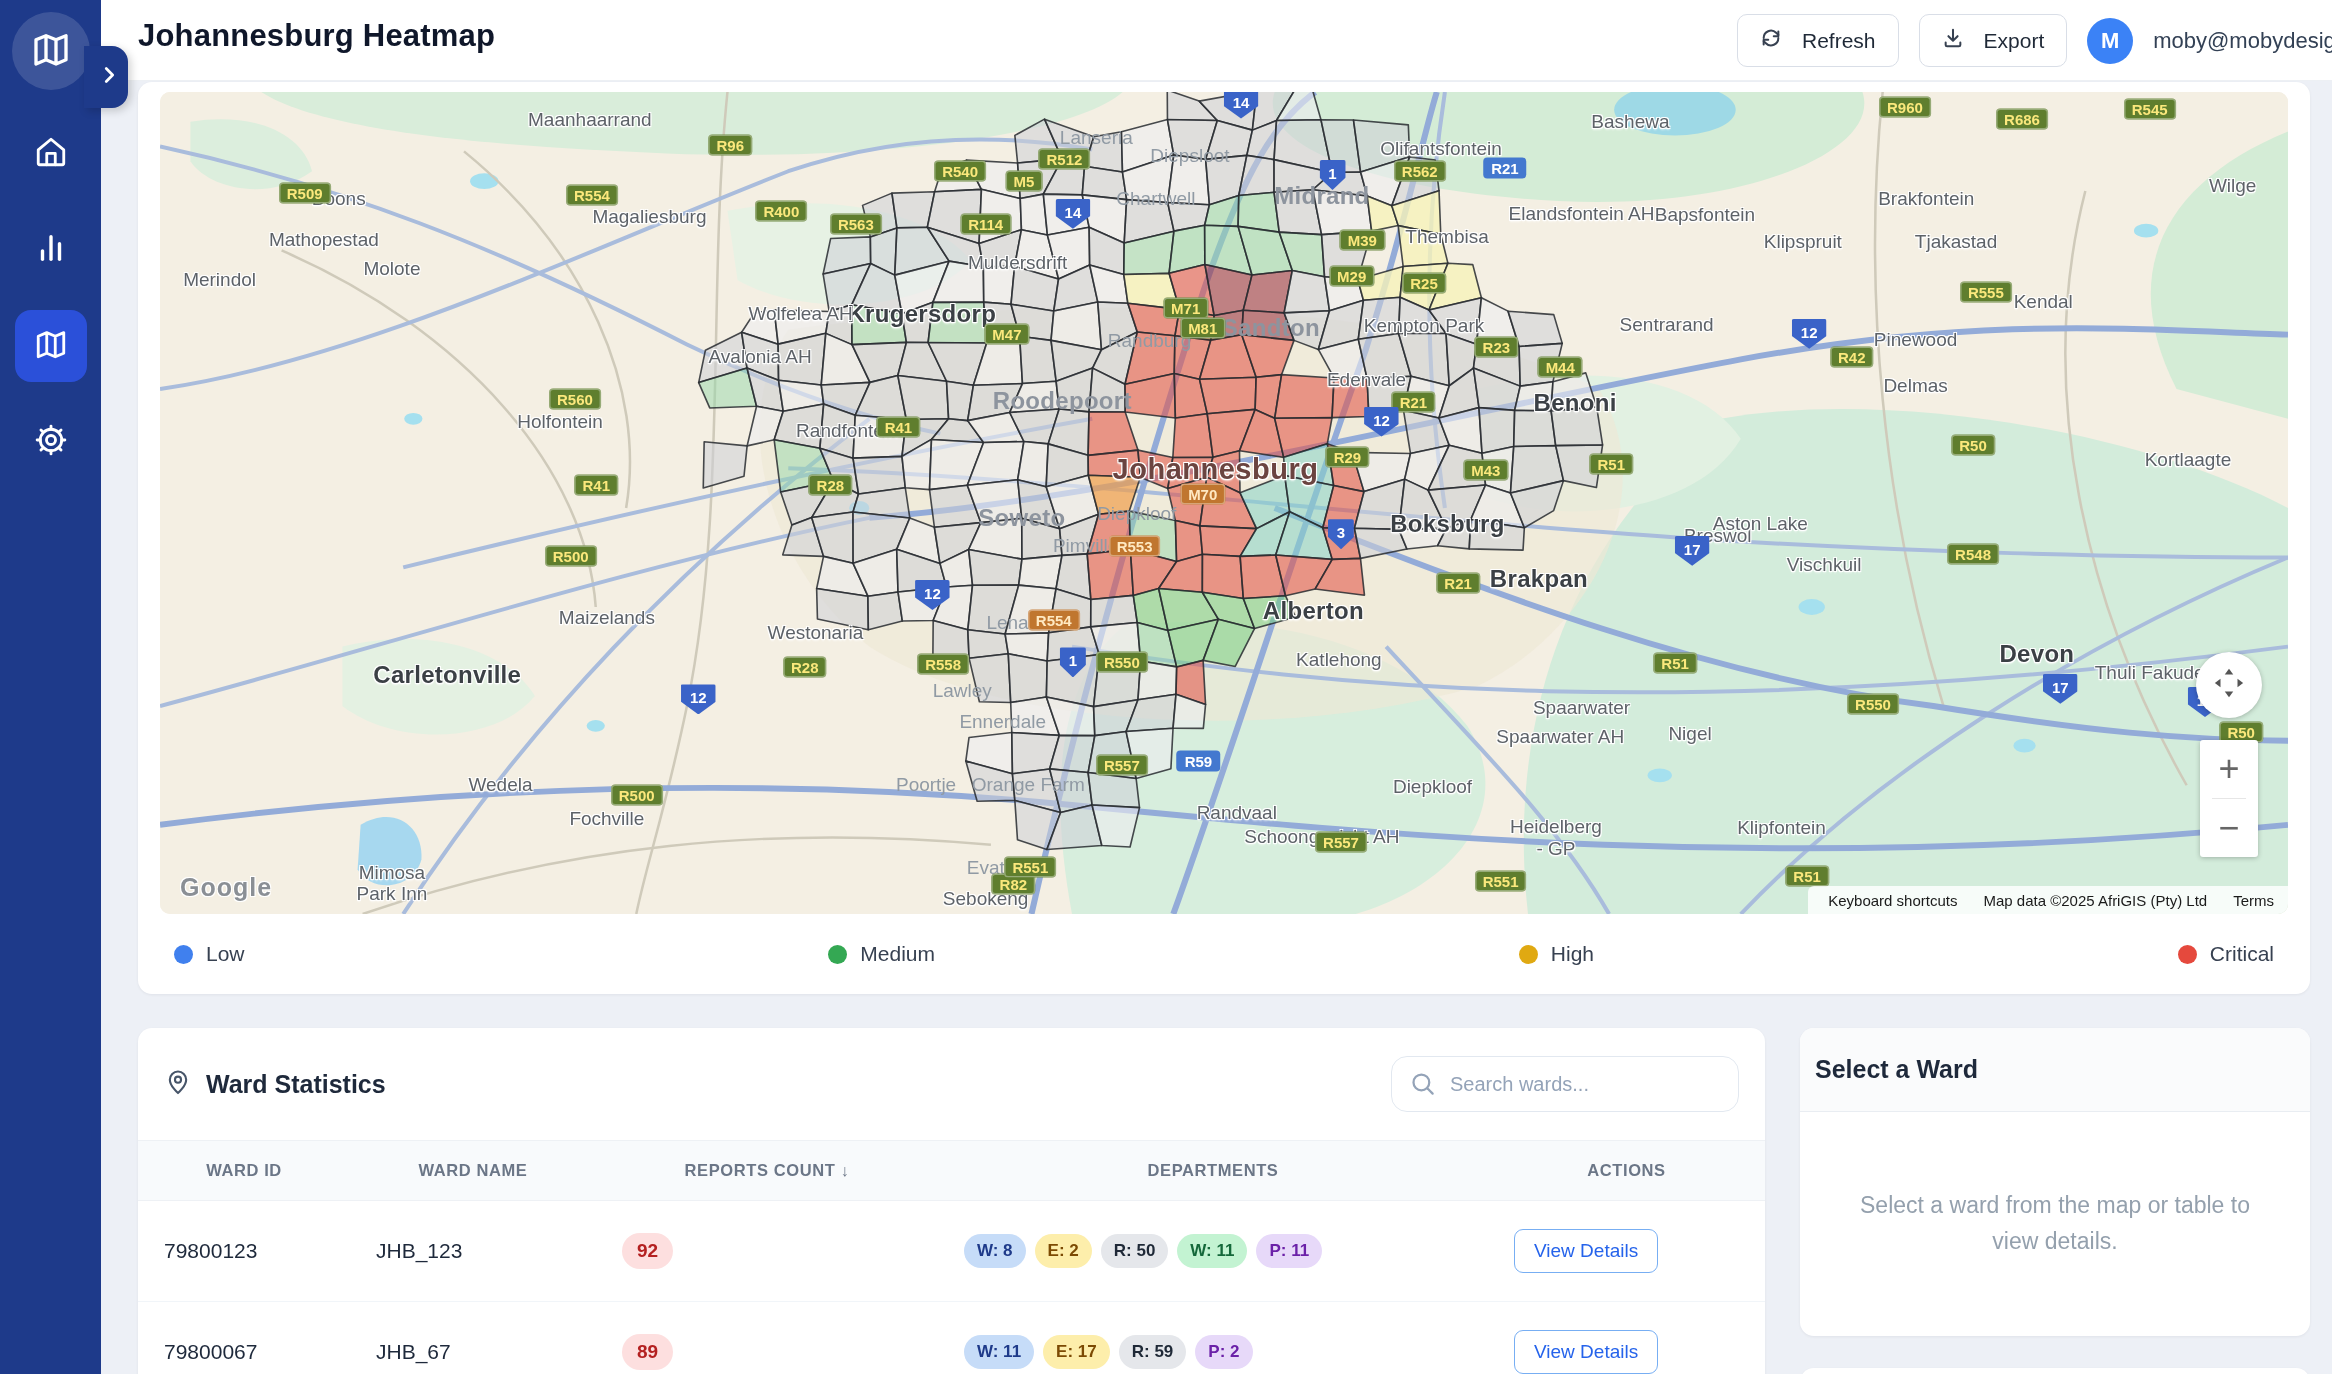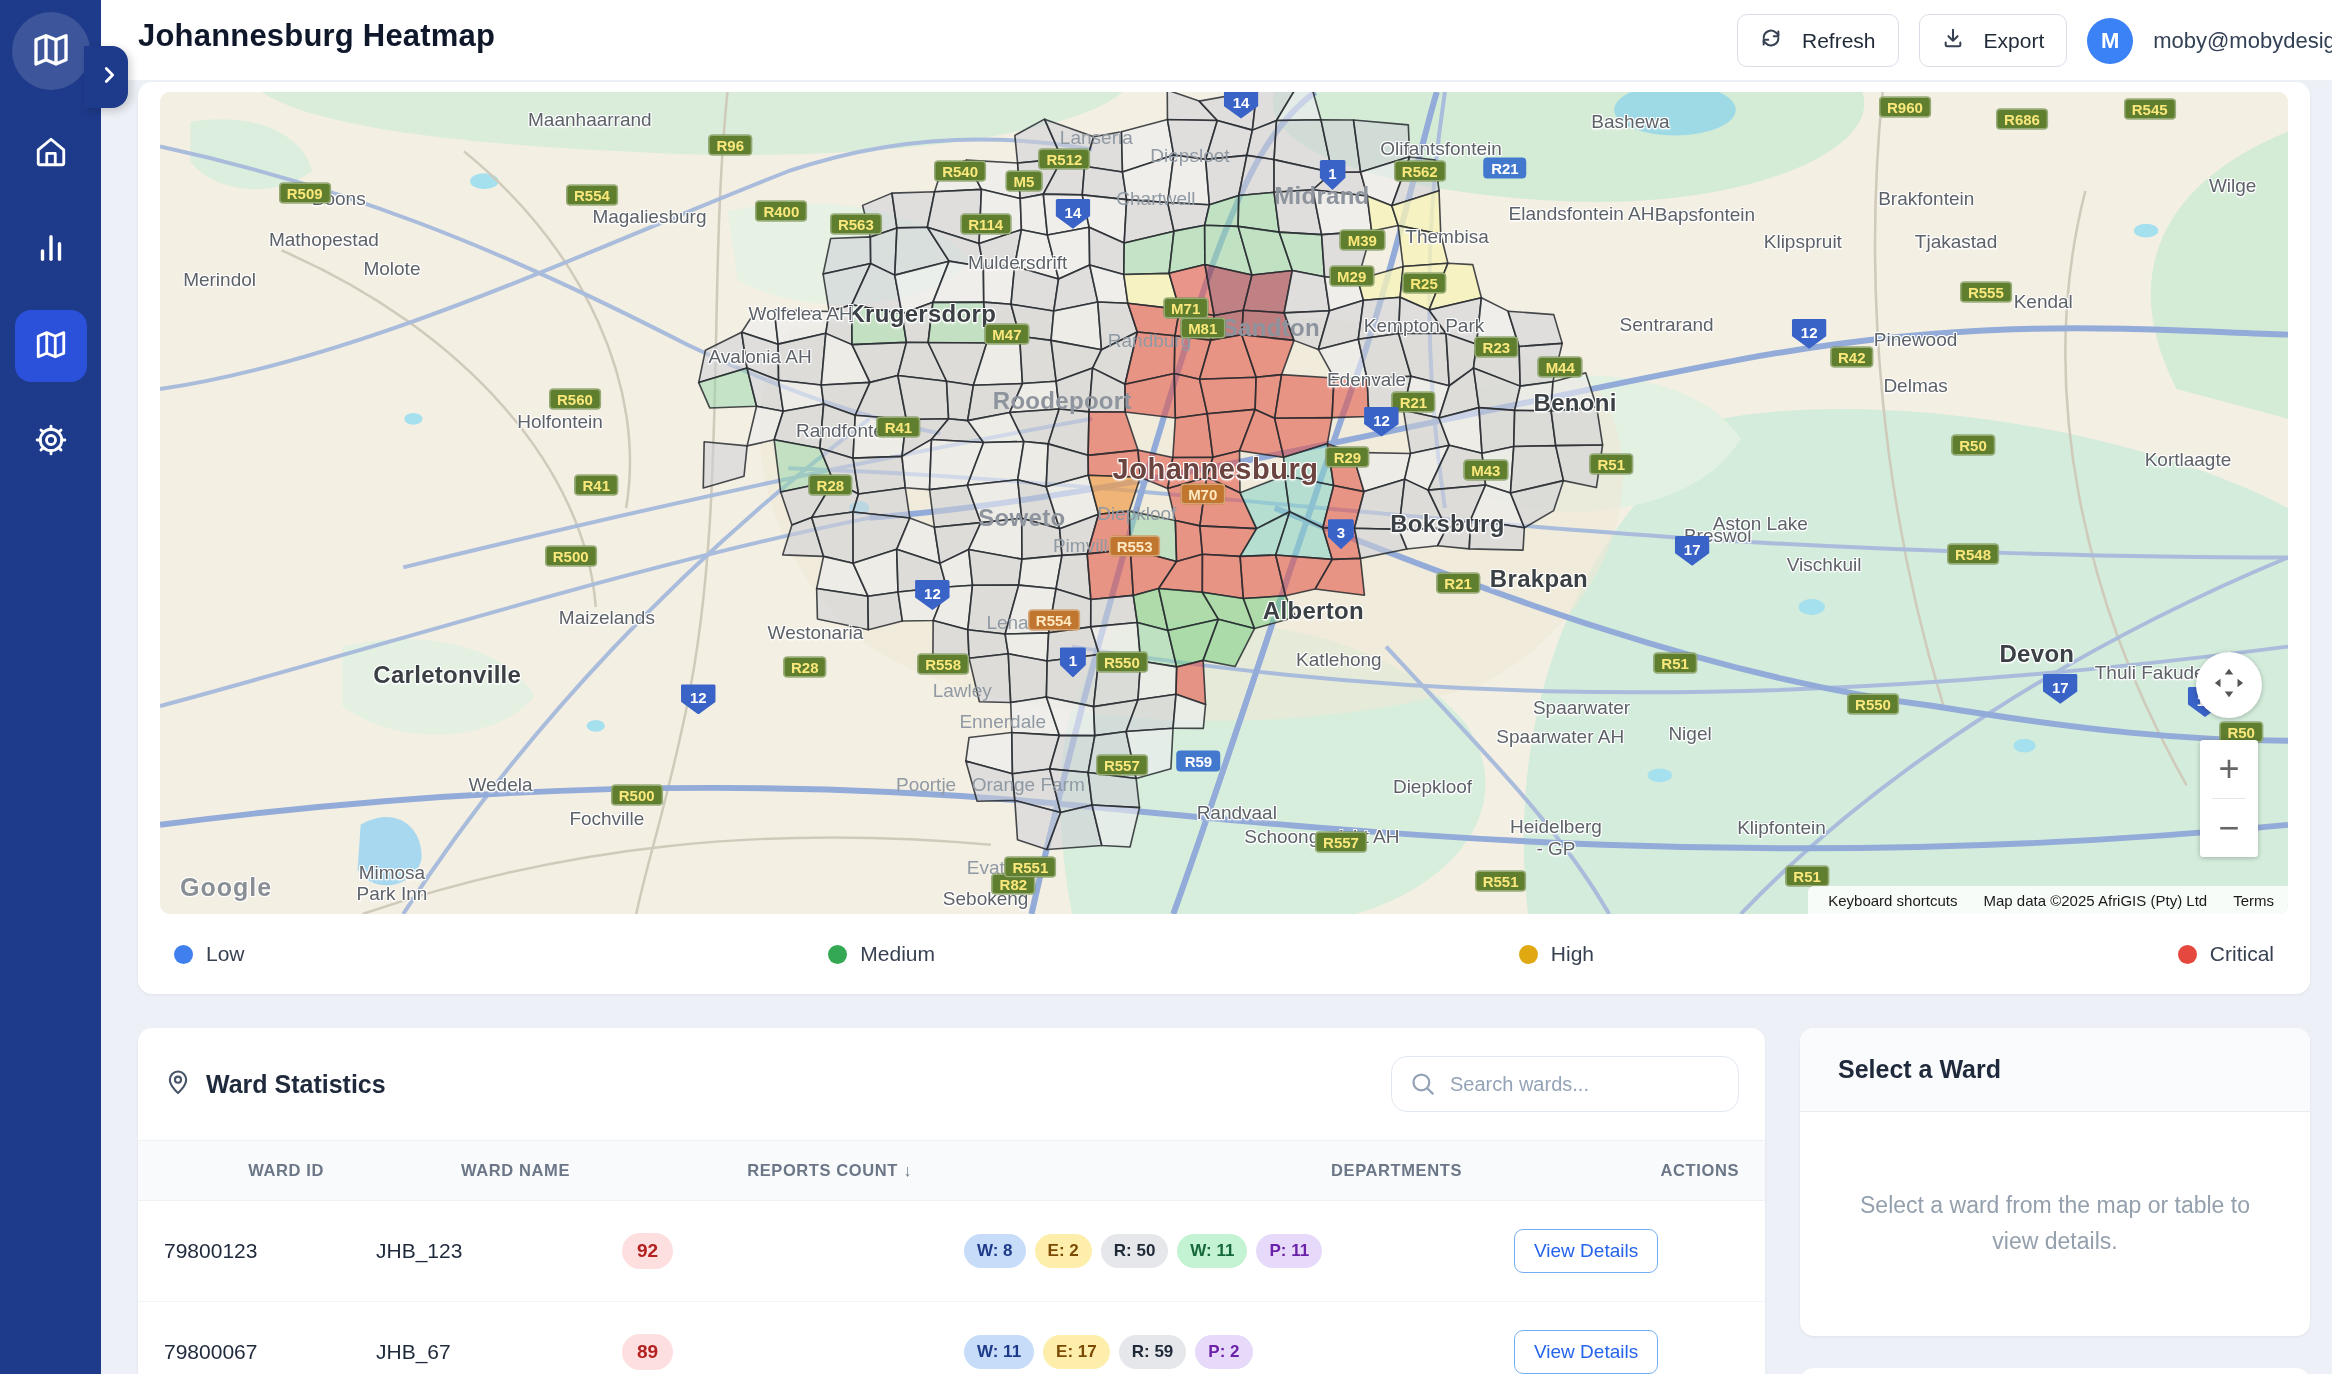--- a/index.html
+++ b/index.html
@@ -57,35 +57,35 @@
   
   .stats-card { position:absolute; left:138px; top:1028px; width:1627px; height:700px; background:#fff; border-radius:14px; box-shadow:0 1px 3px rgba(15,23,42,.06); overflow:hidden; }
   .stats-head { height:112px; display:flex; align-items:center; padding:0 26px; }
   .stats-title-wrap { display:flex; align-items:center; gap:14px; }
   .stats-title { font-size:25px; font-weight:700; color:#1e293b; }
   .search-wrap { margin-left:auto; position:relative; }
   .search-input { width:348px; height:56px; border:1.5px solid #e2e8f0; border-radius:16px; padding:0 18px 0 58px; font-size:20px; color:#334155; font-family:inherit; outline:none; background:#fff; }
   .search-input::placeholder { color:#94a3b8; }
   .search-icon { position:absolute; left:18px; top:14px; }
   table.wtable { width:100%; border-collapse:collapse; }
-  .wtable thead th { background:#f8fafc; border-top:1px solid #eef1f5; border-bottom:1px solid #eef1f5; font-size:16.5px; font-weight:700; color:#6b7687; text-transform:uppercase; letter-spacing:.6px; text-align:right; padding:20px 26px; }
+  .wtable thead th { background:#f8fafc; border-top:1px solid #eef1f5; border-bottom:1px solid #eef1f5; font-size:16.5px; font-weight:700; color:#6b7687; text-transform:uppercase; letter-spacing:.6px; text-align:center; padding:20px 26px; }
   .wtable td { padding:28px 26px; border-bottom:1px solid #f1f5f9; font-size:21px; color:#1e293b; vertical-align:middle; }
   .td-name { color:#64748b; }
   .count-pill { display:inline-block; background:#fddfdf; color:#b42121; font-weight:700; font-size:19px; padding:7px 15px; border-radius:999px; }
   .dept-pill { display:inline-block; font-size:17px; font-weight:700; padding:7px 13px; border-radius:999px; margin-right:9px; }
   .pill-blue { background:#c6dcf8; color:#1e3a8a; }
   .pill-yellow { background:#fdeeab; color:#7c4a03; }
   .pill-gray { background:#e5e7eb; color:#1f2937; }
   .pill-green { background:#c3f3d2; color:#14683a; }
   .pill-purple { background:#e7d9f9; color:#6b21a8; }
   .view-btn { border:1.5px solid #77aef3; color:#2563eb; background:#fff; font-size:19px; padding:10px 19px; border-radius:9px; cursor:pointer; font-family:inherit; }
   .col-wid { width:212px; } .col-wname { width:246px; } .col-count { width:342px; } .col-dept { width:550px; }
 
   .detail-card { position:absolute; left:1800px; top:1028px; width:510px; height:308px; background:#fff; border-radius:14px; box-shadow:0 1px 3px rgba(15,23,42,.06); overflow:hidden; }
-  .detail-head { height:84px; display:flex; align-items:center; padding:0 38px; background:#fafbfc; border-bottom:1px solid #e9edf2; }
+  .detail-head { height:84px; display:flex; align-items:center; padding:0 15px; background:#fafbfc; border-bottom:1px solid #e9edf2; }
   .detail-title { font-size:25px; font-weight:700; color:#1e293b; }
   .detail-body { height:224px; display:flex; align-items:center; justify-content:center; padding:0 40px; }
   .detail-empty { font-size:23px; color:#94a0ad; text-align:center; line-height:1.55; }
   .next-card-sliver { position:absolute; left:1800px; top:1368px; width:510px; height:60px; background:#fff; border-radius:14px; box-shadow:0 1px 3px rgba(15,23,42,.06); }
 </style>
 </head>
 <body>
 
 <div class="sidebar">
   <div class="logo-wrap">

